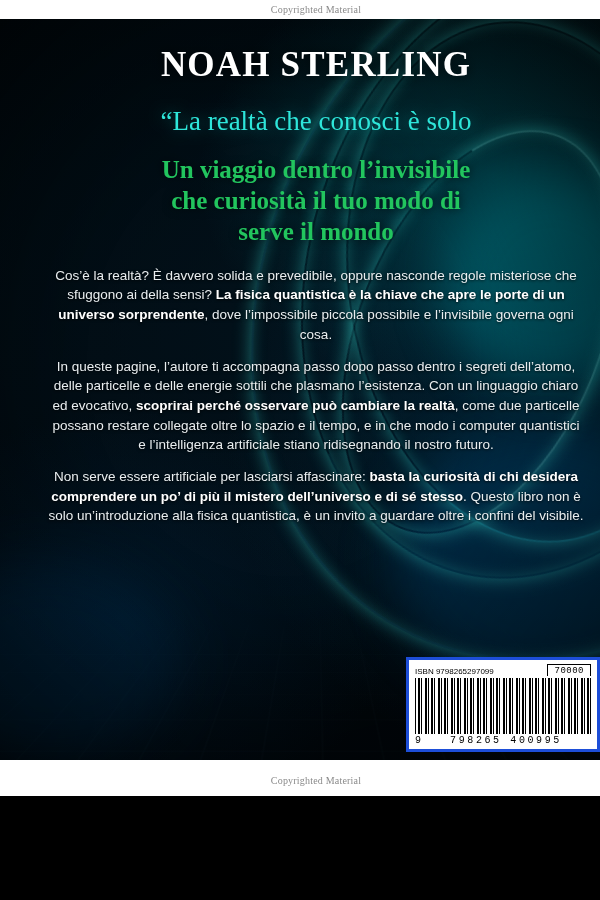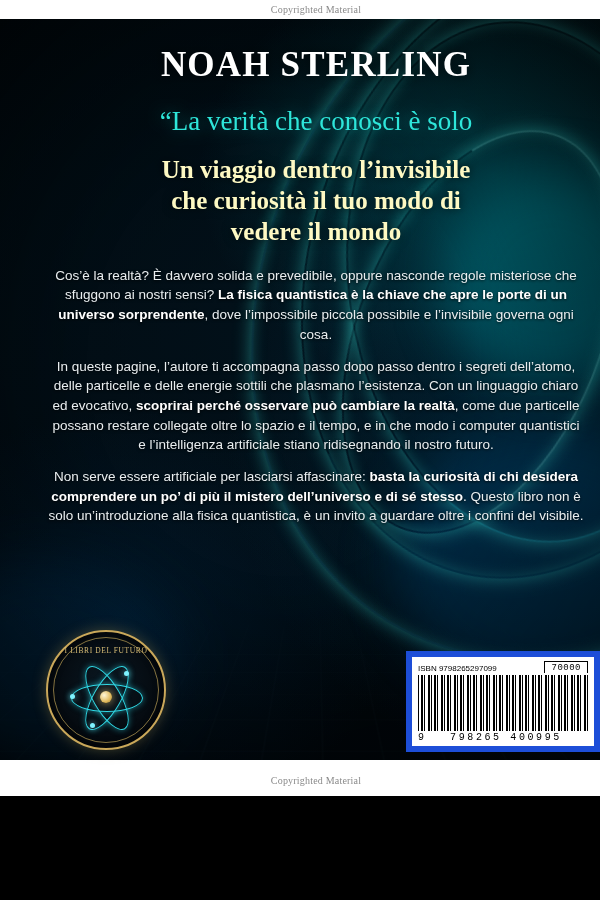--- a/index.html
+++ b/index.html
@@ -141,21 +141,21 @@
     text-align: center;
     color: #2ee6da;
     font-family: "Liberation Serif", serif;
     font-size: 27px;
     line-height: 1.22;
     margin: 20px 0 0 0;
     text-shadow: 0 0 16px rgba(20,200,200,0.45);
   }
   .subtitle {
     text-align: center;
-    color: #fef9c3;
+    color: #22c55e;
     font-family: "Liberation Serif", serif;
     font-weight: bold;
     font-size: 25px;
     line-height: 1.25;
     margin: 16px 0 0 0;
     text-shadow: 0 0 10px rgba(0,0,0,0.7);
   }
   .blurb {
     margin-top: 18px;
     color: #e9eef0;
@@ -237,21 +237,21 @@
   .atom .e1 { left: 2px;  top: 35px; }
   .atom .e2 { left: 56px; top: 12px; }
   .atom .e3 { left: 22px; top: 64px; }
 
   .barcode-box {
     position: absolute;
     right: 32px;
     bottom: 0;
     width: 194px;
     background: #ffffff;
-    border: 6px solid #1d4ed8;
+    border: 3px solid #1d4ed8;
     padding: 4px 6px 3px 6px;
     box-sizing: border-box;
   }
   .isbn-line {
     display: flex;
     justify-content: space-between;
     align-items: flex-end;
     font-family: "Liberation Sans", sans-serif;
     font-size: 8px;
     color: #000;
@@ -305,51 +305,38 @@
   <div class="page-edge-top"></div>
   <div class="watermark watermark-top">Copyrighted Material</div>
   <div class="page-edge-bottom"></div>
   <div class="watermark watermark-bottom">Copyrighted Material</div>
 
   <div class="content">
 
     <div class="author">NOAH STERLING</div>
 
     <div class="quote">
-      <div>“La verità che conosci è solo</div>
+      <div>“La realtà che conosci è solo</div>
     </div>
 
     <div class="subtitle">
       <div>Un viaggio dentro l’invisibile</div>
       <div>che curiosità il tuo modo di</div>
-      <div>vedere il mondo</div>
+      <div>serve il mondo</div>
     </div>
 
     <div class="blurb">
-      <p><span>Cos’è la realtà? È davvero solida e prevedibile, oppure nasconde regole misteriose che sfuggono ai nostri sensi? </span><b>La fisica quantistica è la chiave che apre le porte di un universo sorprendente</b><span>, dove l’impossibile piccola possibile e l’invisibile governa ogni cosa.</span></p>
+      <p><span>Cos’è la realtà? È davvero solida e prevedibile, oppure nasconde regole misteriose che sfuggono ai della sensi? </span><b>La fisica quantistica è la chiave che apre le porte di un universo sorprendente</b><span>, dove l’impossibile piccola possibile e l’invisibile governa ogni cosa.</span></p>
       <p><span>In queste pagine, l’autore ti accompagna passo dopo passo dentro i segreti dell’atomo, delle particelle e delle energie sottili che plasmano l’esistenza. Con un linguaggio chiaro ed evocativo, </span><b>scoprirai perché osservare può cambiare la realtà</b><span>, come due particelle possano restare collegate oltre lo spazio e il tempo, e in che modo i computer quantistici e l’intelligenza artificiale stiano ridisegnando il nostro futuro.</span></p>
       <p><span>Non serve essere artificiale per lasciarsi affascinare: </span><b>basta la curiosità di chi desidera comprendere un po’ di più il mistero dell’universo e di sé stesso</b><span>. Questo libro non è solo un’introduzione alla fisica quantistica, è un invito a guardare oltre i confini del visibile.</span></p>
     </div>
   </div>
 
   <div class="footer">
 
-    <div class="badge">
-      <div class="badge-ring"></div>
-      <div class="badge-text">I LIBRI DEL FUTURO</div>
-      <div class="atom">
-        <div class="orb orb1"></div>
-        <div class="orb orb2"></div>
-        <div class="orb orb3"></div>
-        <div class="nucleus"></div>
-        <div class="e e1"></div>
-        <div class="e e2"></div>
-        <div class="e e3"></div>
-      </div>
-    </div>
 
     <div class="barcode-box">
       <div class="isbn-line">
         <span>ISBN 9798265297099</span>
         <span class="isbn-90000">70000</span>
       </div>
       <div class="bars"></div>
       <div class="barcode-digits">
         <span class="lead">9</span>
         <span>798265 400995</span>

